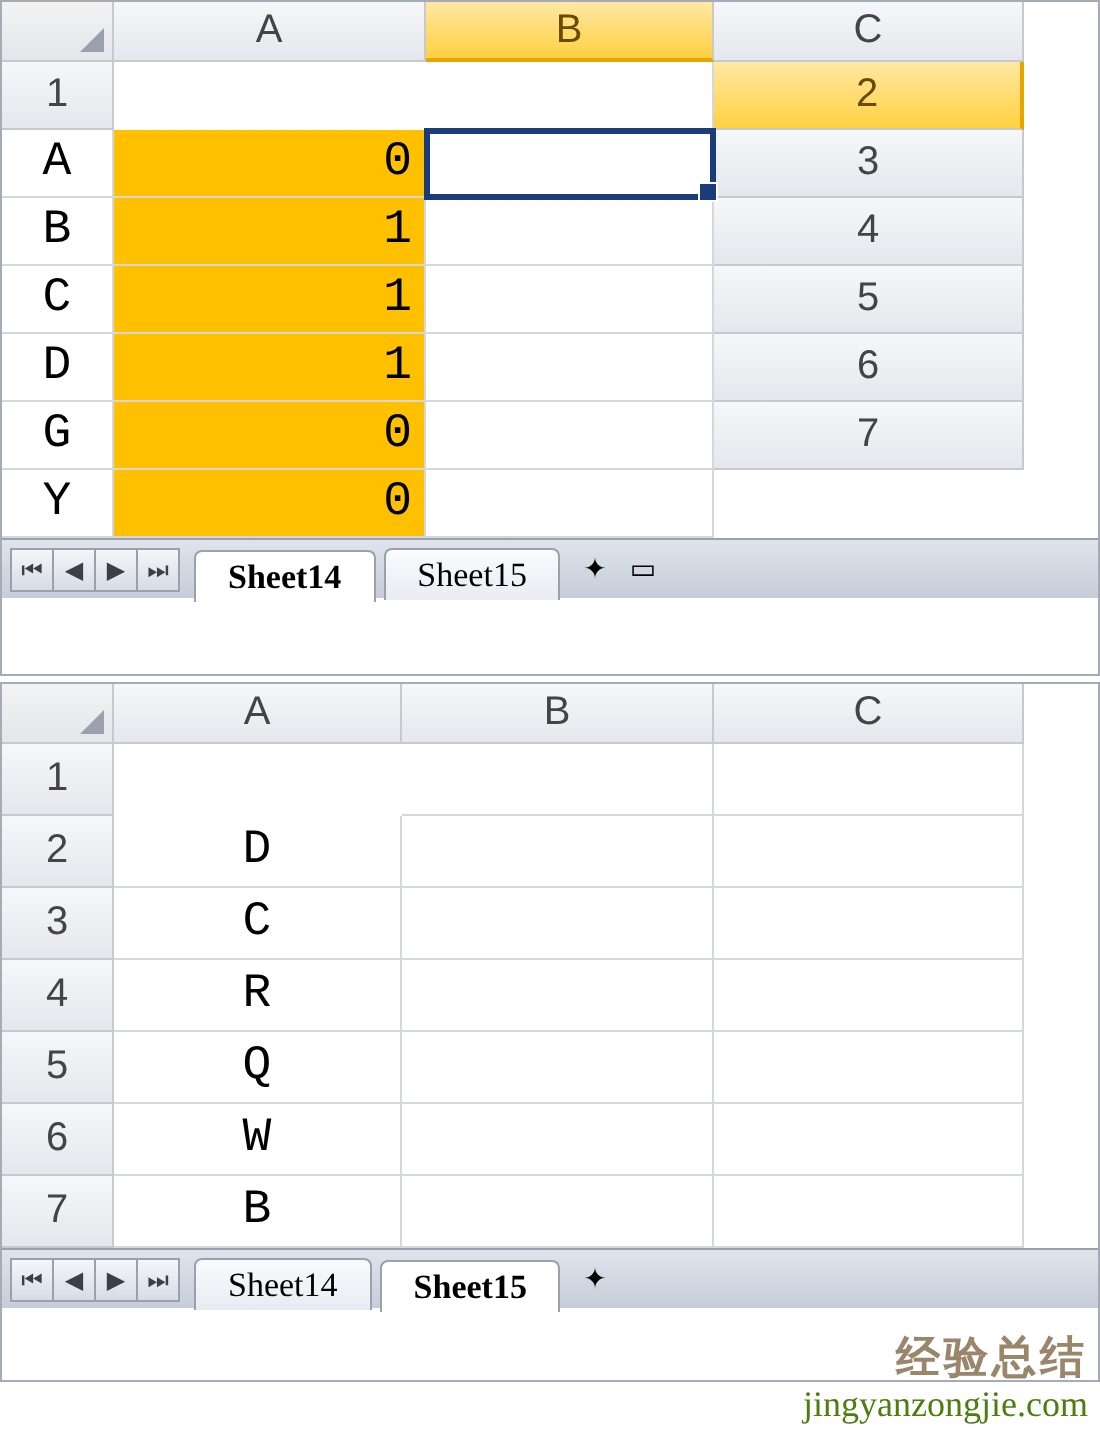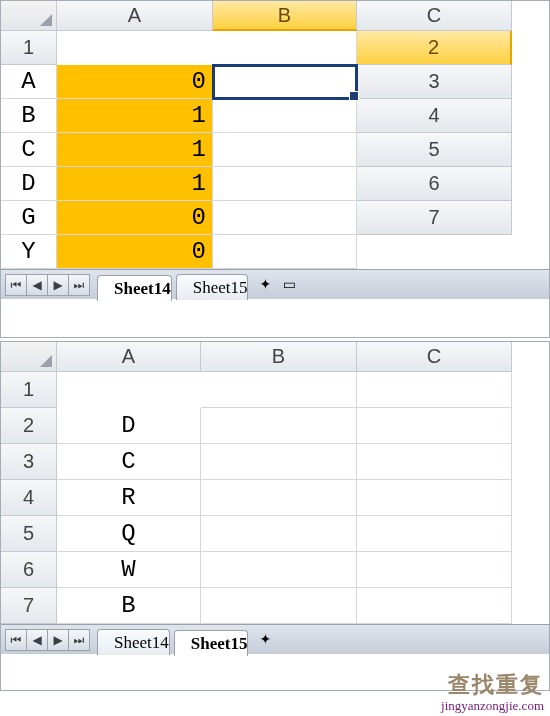--- a/index.html
+++ b/index.html
@@ -122,21 +122,21 @@
     display:flex;align-items:center;justify-content:center;
     background: linear-gradient(#f4f6f9,#d7dce5);
     border:1px solid #9aa1ad;
     margin-right:-1px;
     font-family: Arial,sans-serif;
     font-size:12px;
     color:#3a3f48;
     cursor:pointer;
   }
   .tab {
-    padding: 2px 0 0 16px;
+    padding: 2px 16px 0 16px;
     height: 26px;
     display:flex;align-items:center;
     background: linear-gradient(#f9fbfd,#e8ecf2);
     border:1px solid #9aa1ad;
     border-bottom:none;
     border-top-left-radius: 4px;
     border-top-right-radius: 4px;
     margin-left: 4px;
     position:relative;
     top:2px;
@@ -161,21 +161,21 @@
   .watermark {
     position:absolute;
     right:6px;
     bottom:2px;
     text-align:right;
     font-family:"SimSun","宋体",serif;
     color:#9a866a;
     line-height:1.2;
   }
   .watermark .l1{font-size:22px;font-weight:bold;letter-spacing:2px;}
-  .watermark .l2{font-size:13px;color:#701a75;}
+  .watermark .l2{font-size:18px;color:#4d7c0f;}
 </style>
 </head>
 <body>
 
 <div class="pane" style="height:338px;">
   <div class="grid top-grid">
     <div class="corner"></div>
     <div class="colhdr">A</div>
     <div class="colhdr active-col">B</div>
     <div class="colhdr">C</div>
@@ -285,15 +285,15 @@
     </div>
     <div class="tab">Sheet14</div>
     <div class="tab active">Sheet15</div>
     <div class="tab-end">
       <span class="smallicon">✦</span>
     </div>
   </div>
 </div>
 
 <div class="watermark">
-  <div class="l1">查找重复</div>
+  <div class="l1">经验总结</div>
   <div class="l2">jingyanzongjie.com</div>
 </div>
 
 </body></html>

